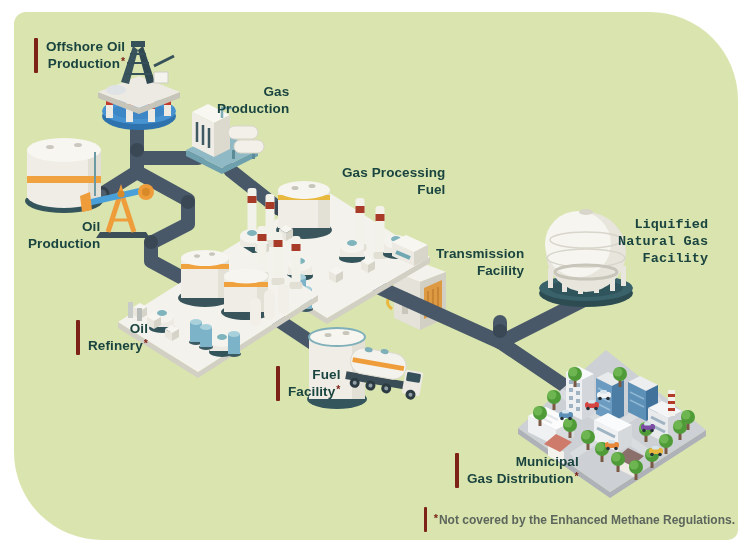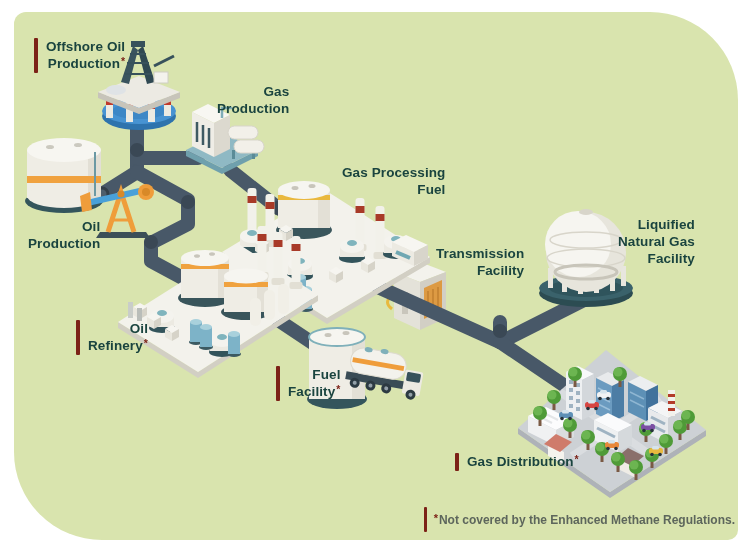--- a/index.html
+++ b/index.html
@@ -382,21 +382,21 @@
     </span>
   </div>
 
   <div class="label" style="left:436px;top:245px;">
     <span>
       <span style="display:block">Transmission</span>
       <span style="display:block">Facility</span>
     </span>
   </div>
 
-  <div class="label" style="left:618px;top:216px;">
+  <div class="label" style="left:618px;top:216px;font-family:Liberation Mono, monospace;">
     <span>
       <span style="display:block">Liquified</span>
       <span style="display:block">Natural Gas</span>
       <span style="display:block">Facility</span>
     </span>
   </div>
 
   <div class="label" style="left:76px;top:320px;">
     <span class="bar"></span>
     <span>
@@ -409,20 +409,21 @@
     <span class="bar"></span>
     <span>
       <span style="display:block">Fuel</span>
       <span style="display:block"><span>Facility</span><span class="ast">*</span></span>
     </span>
   </div>
 
   <div class="label" style="left:455px;top:453px;">
     <span class="bar"></span>
     <span>
+      <span style="display:block">Municipal</span>
       <span style="display:block"><span>Gas Distribution</span><span class="ast">*</span></span>
     </span>
   </div>
 
   <div class="footnote">
     <span class="bar"></span>
     <span class="ast">*</span>
     <span>Not covered by the Enhanced Methane Regulations.</span>
   </div>
 </div>

